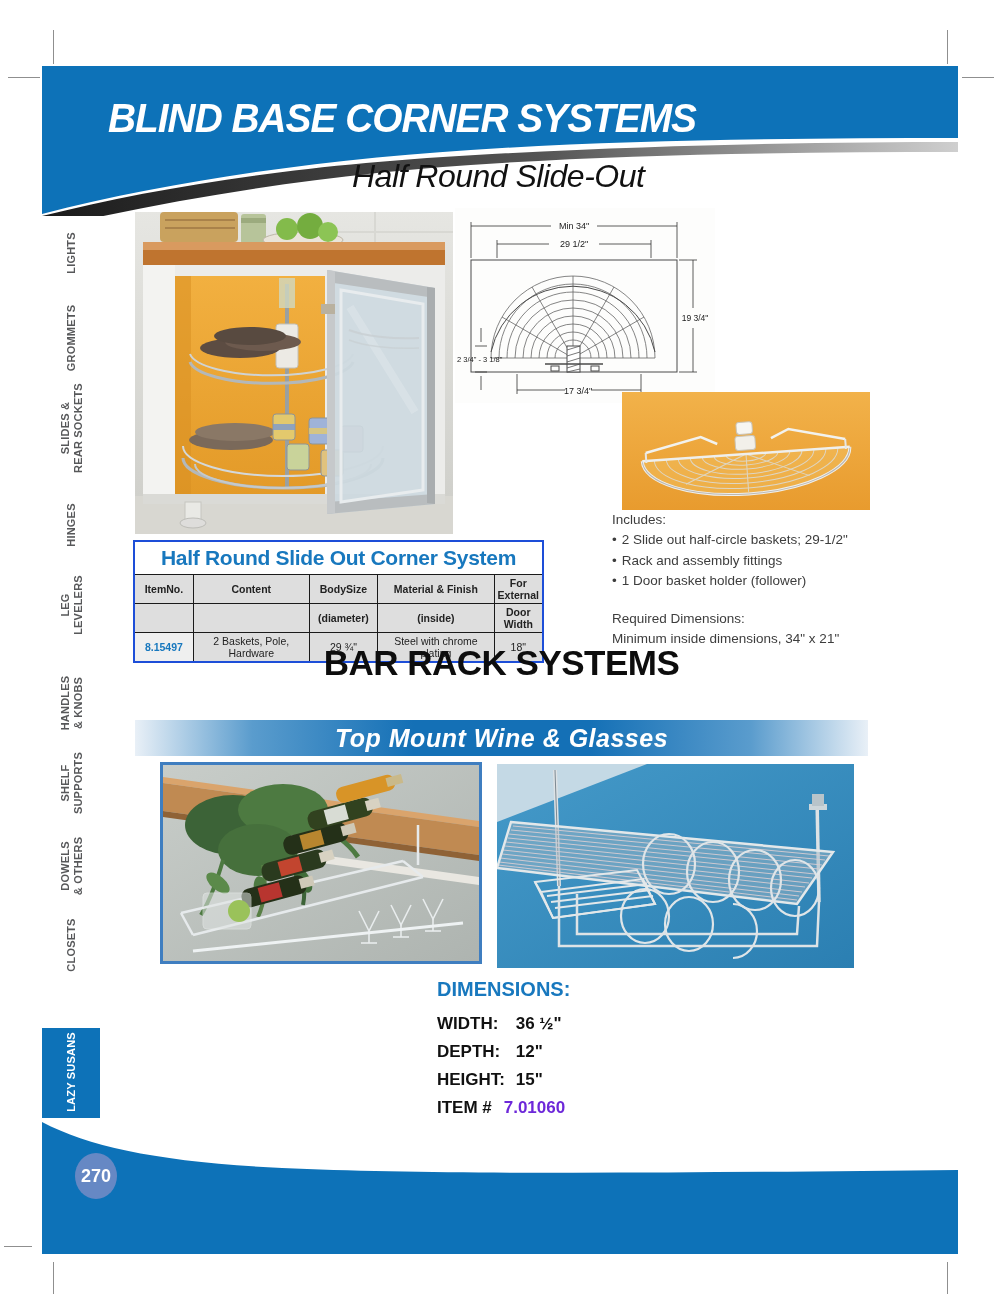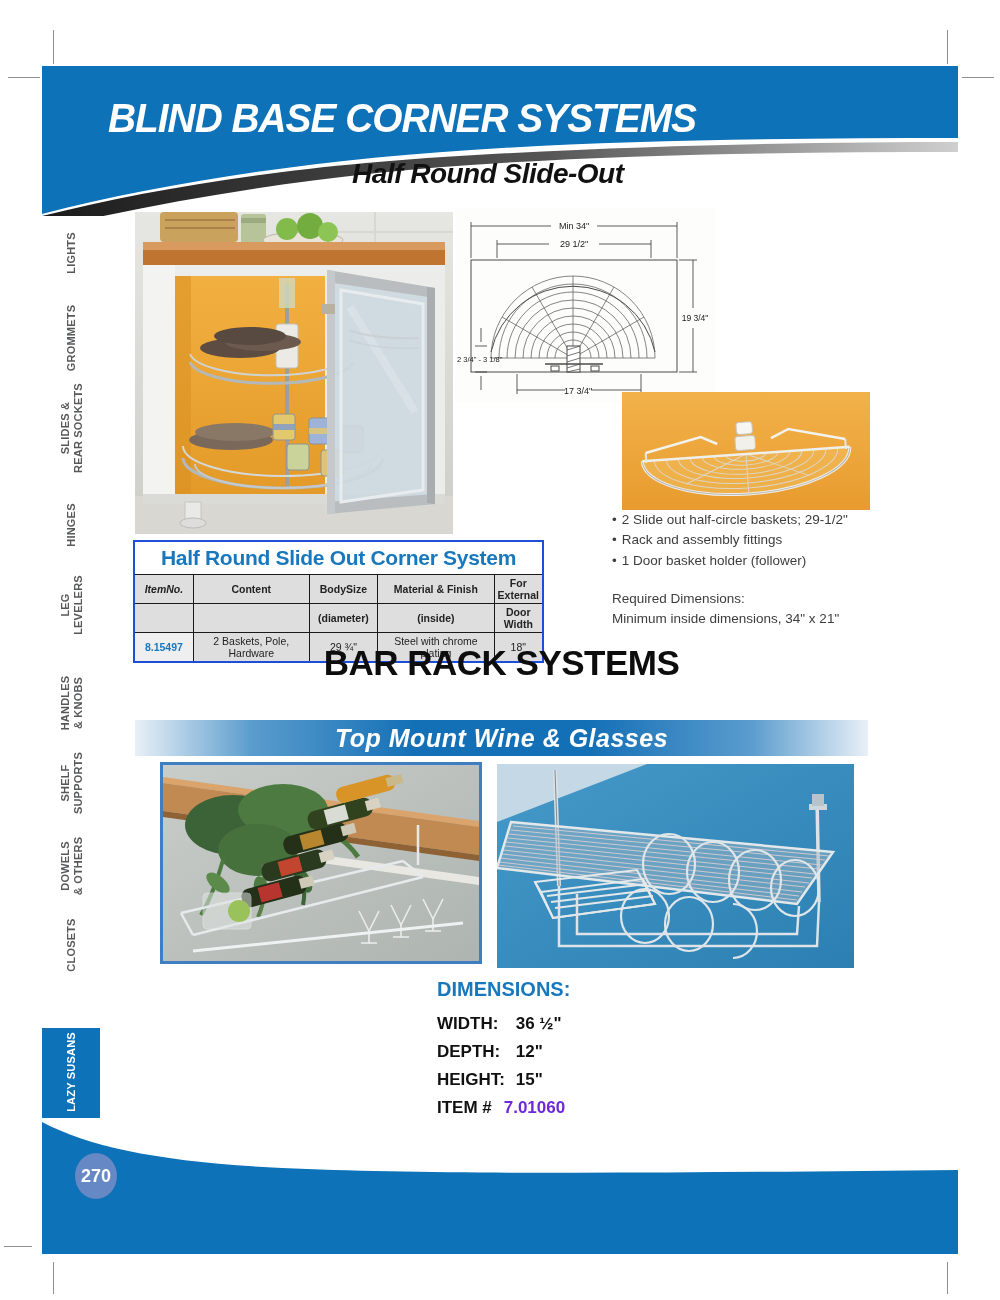--- a/index.html
+++ b/index.html
@@ -5,22 +5,22 @@
   html,body{margin:0;padding:0;background:#fff;}
   .page{position:relative;width:1000px;height:1300px;background:#ffffff;overflow:hidden;
         font-family:"Liberation Sans","DejaVu Sans",sans-serif;}
   .abs{position:absolute;}
   
   .crop{position:absolute;background:#8f8f8f;}
   
   .hdr-title{position:absolute;left:108px;top:96px;width:520px;color:#fff;
     font-size:40px;font-weight:bold;font-style:italic;letter-spacing:-1px;
     transform:scaleX(.97);transform-origin:left;white-space:nowrap;z-index:3;}
-  .hdr-sub{position:absolute;left:352px;top:158px;color:#111;font-size:28px;
-    font-style:italic;font-weight:700;letter-spacing:-.5px;white-space:nowrap;z-index:3;}
+  .hdr-sub{position:absolute;left:352px;top:158px;color:#111;font-size:32px;
+    font-style:italic;font-weight:400;letter-spacing:-.5px;white-space:nowrap;z-index:3;}
   
   .sb-item{position:absolute;left:40px;width:64px;height:0;}
   .sb-item .rot{position:absolute;left:32px;top:0;width:150px;
     transform:translate(-50%,-50%) rotate(-90deg);
     font-size:11px;font-weight:bold;color:#57585a;text-align:center;
     white-space:pre-line;line-height:1.2;letter-spacing:.2px;}
   .sb-active-box{position:absolute;left:42px;top:1028px;width:58px;height:90px;background:#0d72b8;}
   .sb-item.active .rot{color:#ffffff;width:110px;}
   
   .hr-table{position:absolute;left:133px;top:540px;width:411px;border-collapse:collapse;
@@ -300,20 +300,21 @@
       <path d="M24,54 L80,42 L96,50" fill="none" stroke="#f2f2ee" stroke-width="2.5"></path>
       <path d="M224,54 L168,40 L150,48" fill="none" stroke="#f2f2ee" stroke-width="2.5"></path>
       <line x1="24" y1="54" x2="24" y2="64" stroke="#e8e8e4" stroke-width="2"></line>
       <line x1="224" y1="54" x2="224" y2="64" stroke="#e8e8e4" stroke-width="2"></line>
       <rect x="116" y="30" width="16" height="12" rx="3" fill="#f7f6f2" stroke="#c9c4b8"></rect>
       <rect x="114" y="44" width="20" height="14" rx="3" fill="#f2f0ea" stroke="#c9c4b8"></rect>
     </g>
   </svg>
 
   <div class="includes">
+    <div>Includes:</div>
     <div class="inc-li">
       <span class="b">•</span>
       <span>2 Slide out half-circle baskets; 29-1/2"</span>
     </div>
     <div class="inc-li">
       <span class="b">•</span>
       <span>Rack and assembly fittings</span>
     </div>
     <div class="inc-li">
       <span class="b">•</span>
@@ -322,21 +323,21 @@
     <div class="req">Required Dimensions:</div>
     <div>Minimum inside dimensions, 34" x 21"</div>
   </div>
 
   <table class="hr-table">
     <tbody>
         <tr>
           <td class="title" colspan="5">Half Round Slide Out Corner System</td>
         </tr>
     <tr>
-      <td class="hcell" style="width:55px;font-style:italic;">ItemNo.</td>
+      <td class="hcell" style="width:55px;">ItemNo.</td>
       <td class="hcell" style="width:124px;">Content</td>
       <td class="hcell" style="width:64px;">BodySize</td>
       <td class="hcell" style="width:126px;">Material &amp; Finish</td>
       <td class="hcell">For External</td>
     </tr>
     <tr>
       <td class="hcell"></td>
       <td class="hcell"></td>
       <td class="hcell">(diameter)</td>
       <td class="hcell">(inside)</td>

